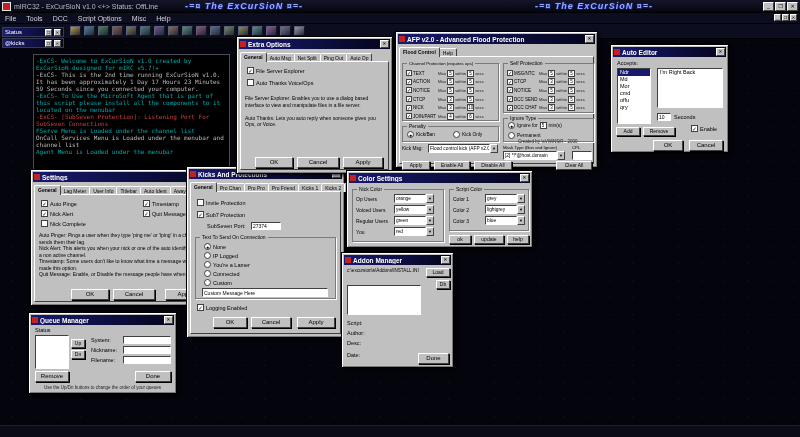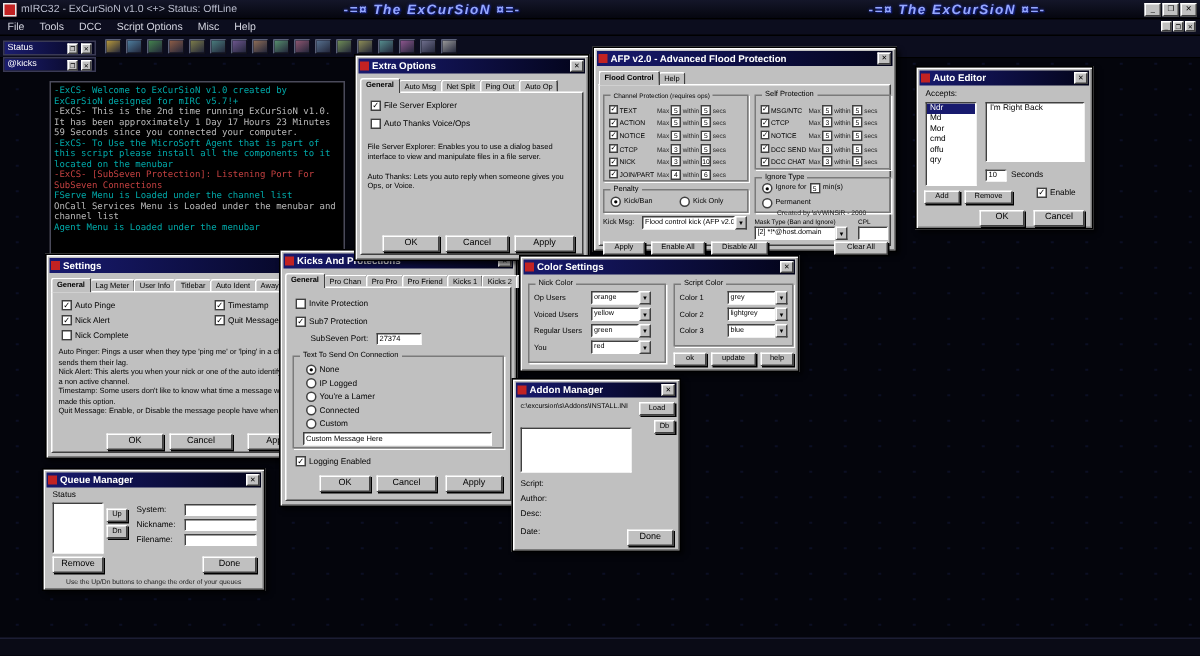--- a/index.html
+++ b/index.html
@@ -3,21 +3,21 @@
 <meta charset="utf-8">
 <style>
   *{margin:0;padding:0;box-sizing:border-box;}
   html,body{width:800px;height:437px;overflow:hidden;}
   body{position:relative;background:#04050c;font-family:"Liberation Sans",sans-serif;color:#000;
        background-image:radial-gradient(rgba(60,80,200,.13) 1px,transparent 1px);background-size:23px 17px;}
   
   .titlebar{position:absolute;left:0;top:0;width:800px;height:13px;background:linear-gradient(180deg,#141629,#05060f);display:flex;align-items:center;padding:0 2px;gap:3px;border-bottom:1px solid #000;}
   .appicon{width:9px;height:9px;background:#c22222;border:1px solid #e8e8e8;flex:0 0 auto;}
   .apptitle{color:#b9bccd;font-size:7px;white-space:nowrap;overflow:hidden;max-width:170px;}
-  .banner{position:absolute;top:0;height:13px;line-height:13px;font-size:9px;font-weight:bold;font-style:italic;color:#95a7ff;letter-spacing:1px;text-shadow:0 0 2px #2838c8,1px 1px 0 #0a1250;white-space:nowrap;margin-left:44px;}
+  .banner{position:absolute;top:0;height:13px;line-height:13px;font-size:9px;font-weight:bold;font-style:italic;color:#95a7ff;letter-spacing:1px;text-shadow:0 0 2px #2838c8,1px 1px 0 #0a1250;white-space:nowrap;}
   .winbtns{margin-left:auto;display:flex;gap:1px;}
   .wbtn{width:11px;height:9px;background:#c0c0c0;border:1px solid;border-color:#fff #404040 #404040 #fff;font-size:5px;line-height:7px;text-align:center;color:#000;}
   .menubar{position:absolute;left:0;top:13px;width:800px;height:11px;background:#0c0d1e;display:flex;align-items:center;gap:10px;padding:0 5px;border-bottom:1px solid #000;}
   .mitem{color:#d3d4df;font-size:7px;}
   .mdibtns{margin-left:auto;display:flex;gap:1px;}
   .toolbar{position:absolute;left:0;top:24px;width:800px;height:15px;background:#0c0d1e;display:flex;align-items:center;gap:3px;padding:0 4px 0 70px;border-bottom:1px solid #000;}
   .tbicon{width:11px;height:10px;border:1px solid;border-color:#5a6078 #12121c #12121c #5a6078;border-radius:1px;}
   .miniwin{position:absolute;width:62px;height:10px;background:linear-gradient(90deg,#1b1d6e,#05051c);display:flex;align-items:center;gap:2px;padding:0 2px;border:1px solid #3a3a55;z-index:5;}
   .miniwin .mttl{color:#fff;font-size:6px;flex:1;white-space:nowrap;overflow:hidden;}
   .wbtn3{width:7px;height:7px;background:#c0c0c0;border:1px solid;border-color:#fff #404040 #404040 #fff;font-size:4px;line-height:5px;text-align:center;}

